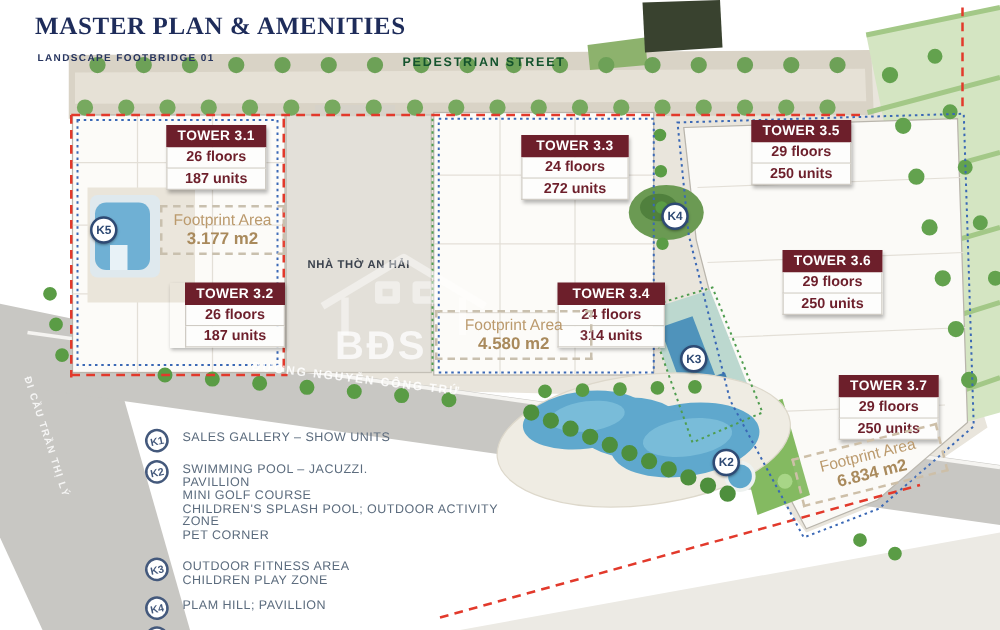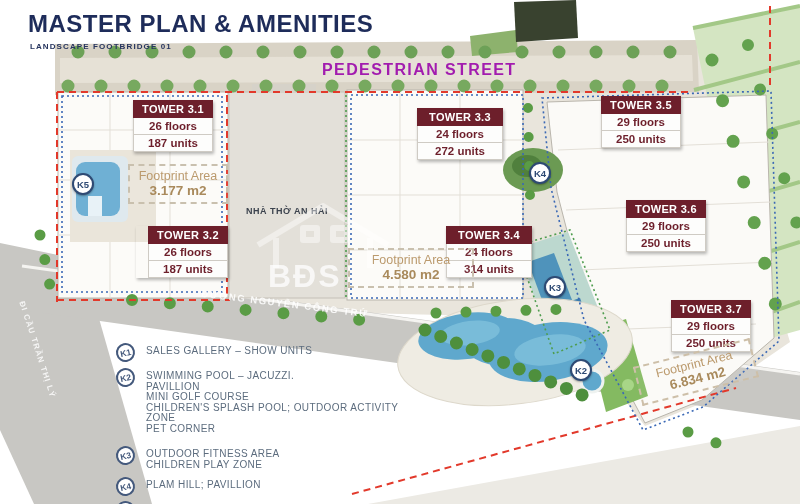--- a/index.html
+++ b/index.html
@@ -4,26 +4,26 @@
 <style>
   html,body{margin:0;padding:0;background:#fff;}
   .stage{
     position:relative;width:800px;height:504px;overflow:hidden;background:#fff;
     font-family:"Liberation Sans", sans-serif;
   }
   .abs{position:absolute;}
   svg.bg{position:absolute;left:0;top:0;}
 
   
-  .title{left:28px;top:10px;font-size:24px;font-weight:800;color:#1e2c5a;letter-spacing:.5px;}
+  .title{left:28px;top:10px;font-size:20px;font-weight:800;color:#1e2c5a;letter-spacing:.5px;font-family:Liberation Serif, serif;}
   .project{left:312px;top:0px;font-size:37px;font-weight:800;color:#f3a11c;text-shadow:2px 3px 0 rgba(30,44,90,.18);}
   .subtitle{left:30px;top:42px;font-size:8px;font-weight:700;color:#27355f;letter-spacing:1.1px;}
 
   
-  .street-label{left:322px;top:61px;font-size:16px;font-weight:600;color:#a21caf;letter-spacing:1.4px;}
+  .street-label{left:322px;top:45px;font-size:10px;font-weight:600;color:#14532d;letter-spacing:1.4px;}
   .parcel-label{left:234px;top:206px;width:106px;text-align:center;font-size:9px;font-weight:700;color:#3c434e;letter-spacing:.5px;}
   .road-label{left:150px;top:298px;width:270px;text-align:center;font-size:9.5px;font-weight:600;
     color:rgba(255,255,255,.88);letter-spacing:1.6px;transform:rotate(7deg);}
   .sideroad-label{left:26px;top:300px;width:130px;font-size:8px;font-weight:600;
     color:rgba(255,255,255,.82);letter-spacing:1.2px;transform:rotate(72deg);transform-origin:left top;}
 
   
   .tower{position:absolute;width:80px;text-align:center;box-shadow:1px 2px 3px rgba(0,0,0,.28);}
   .tower.wide{width:86px;}
   .tower-head{background:#6d1f2b;color:#fff;font-size:11px;font-weight:800;padding:3px 2px;letter-spacing:.3px;}

